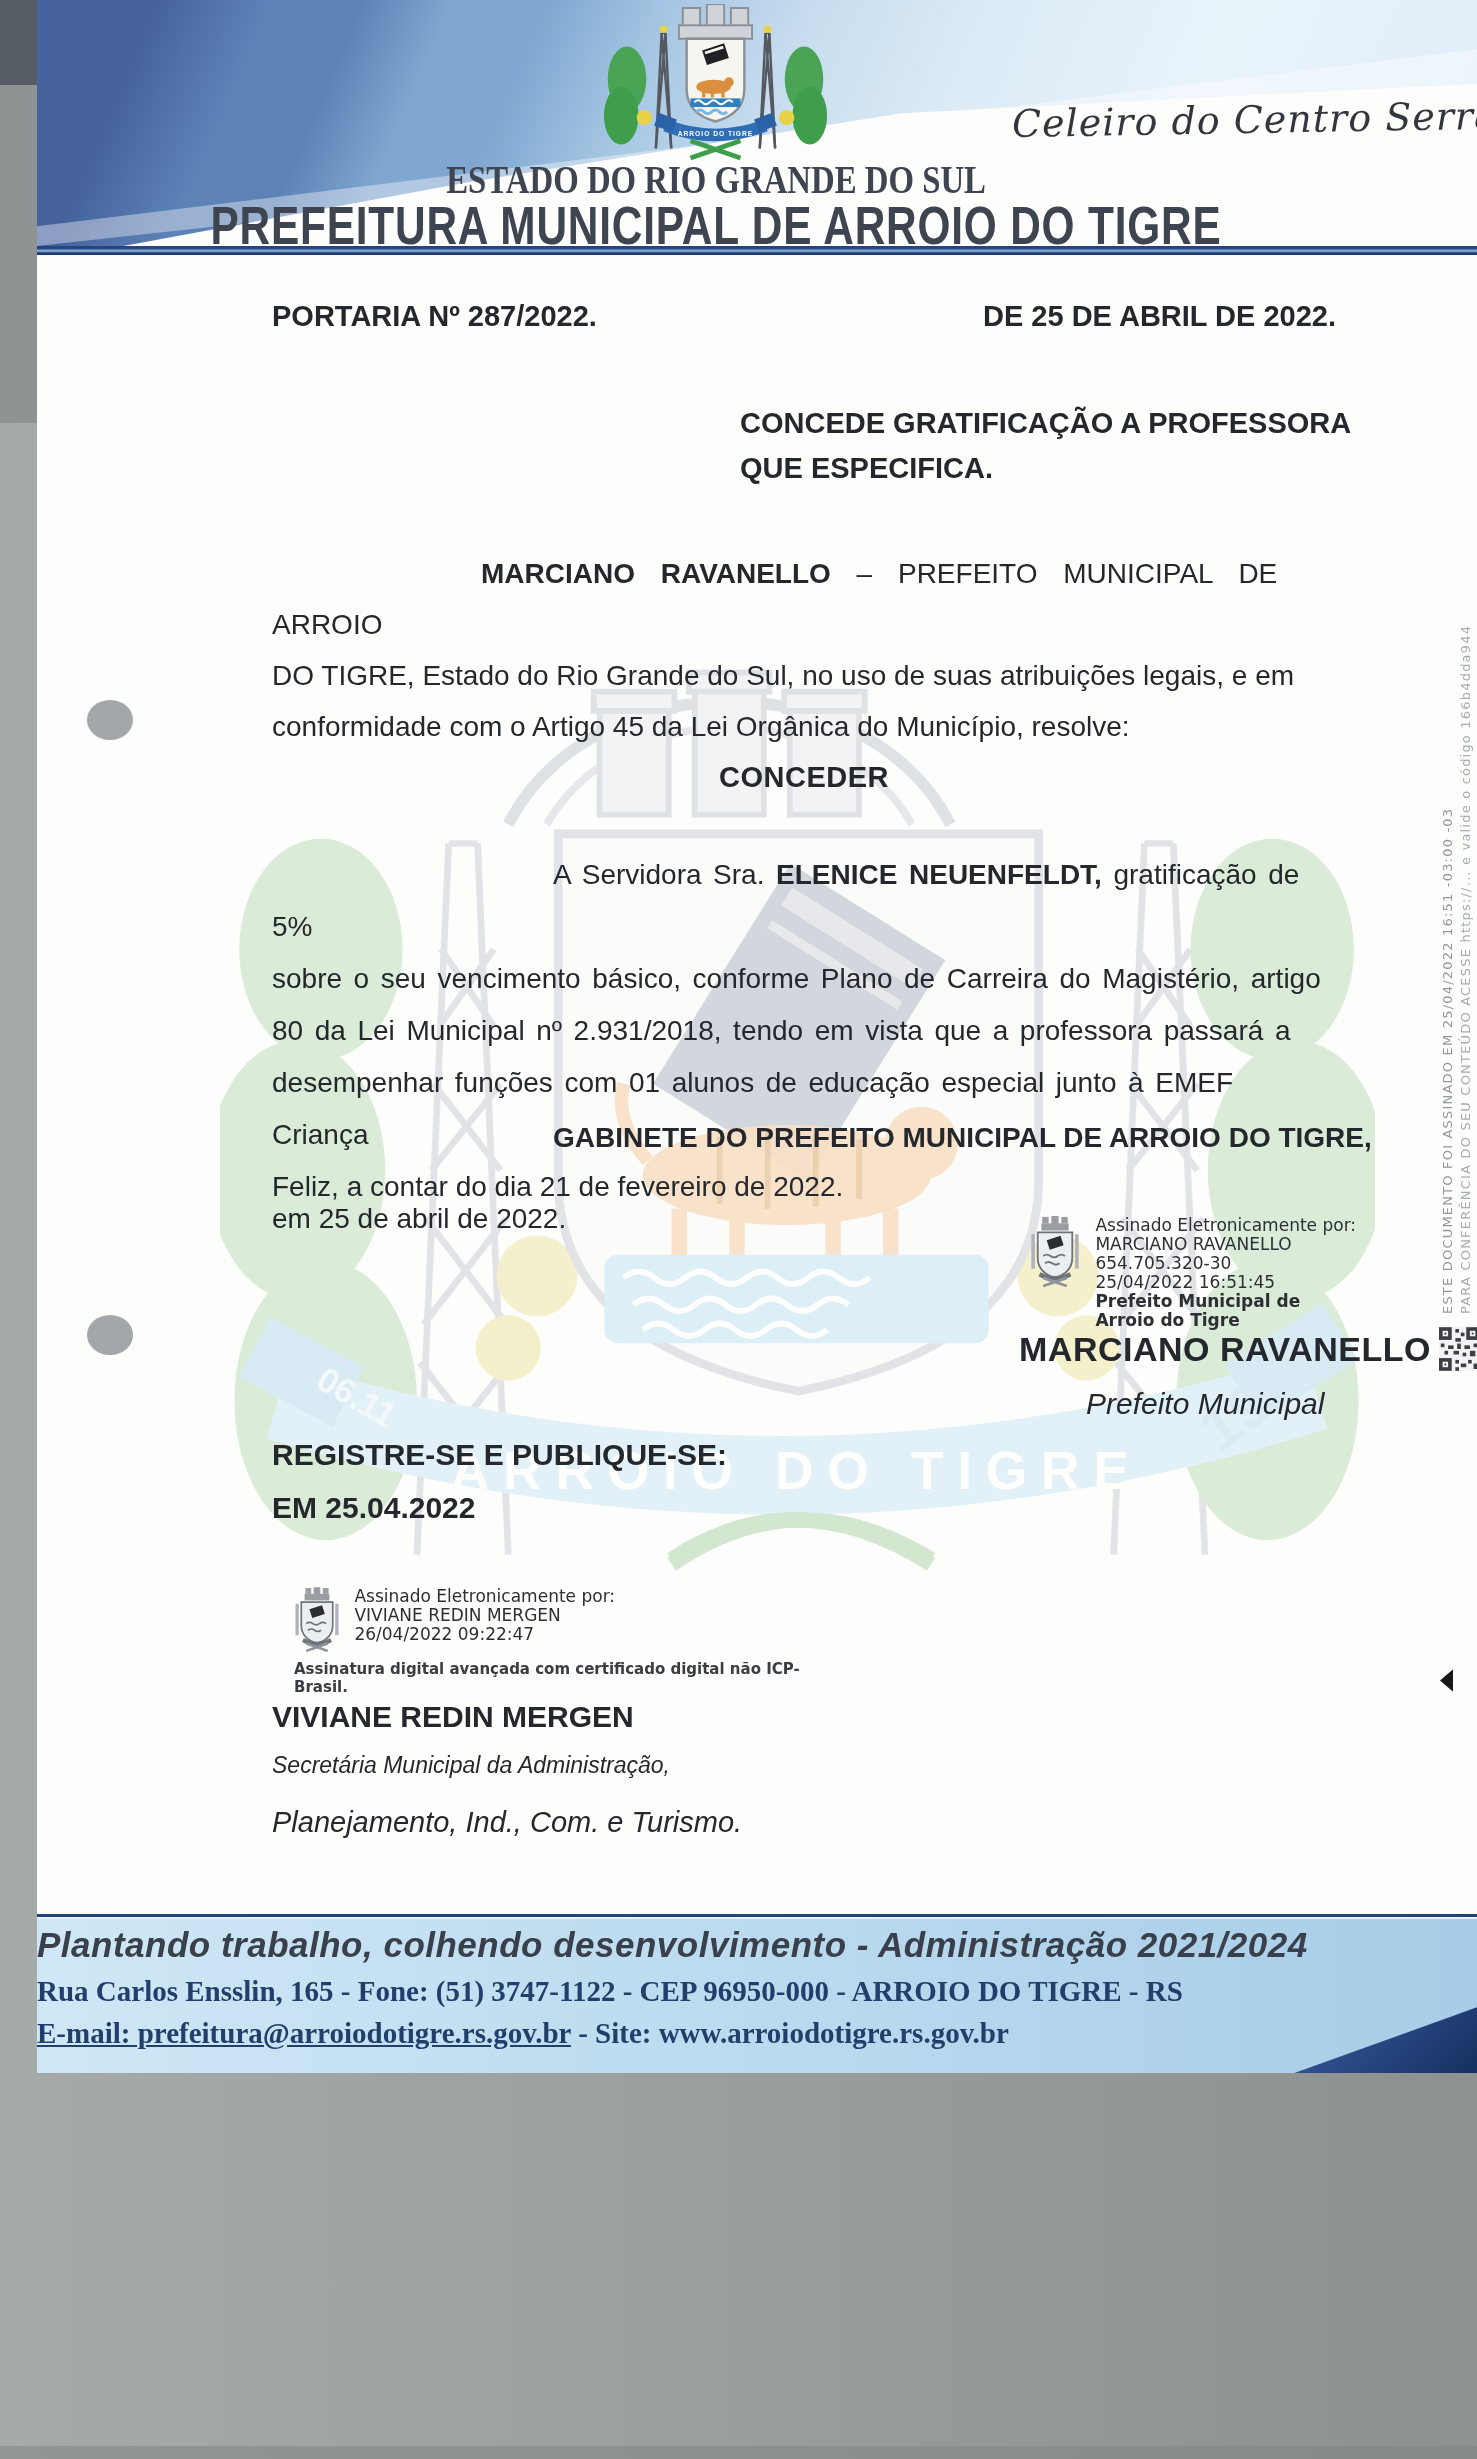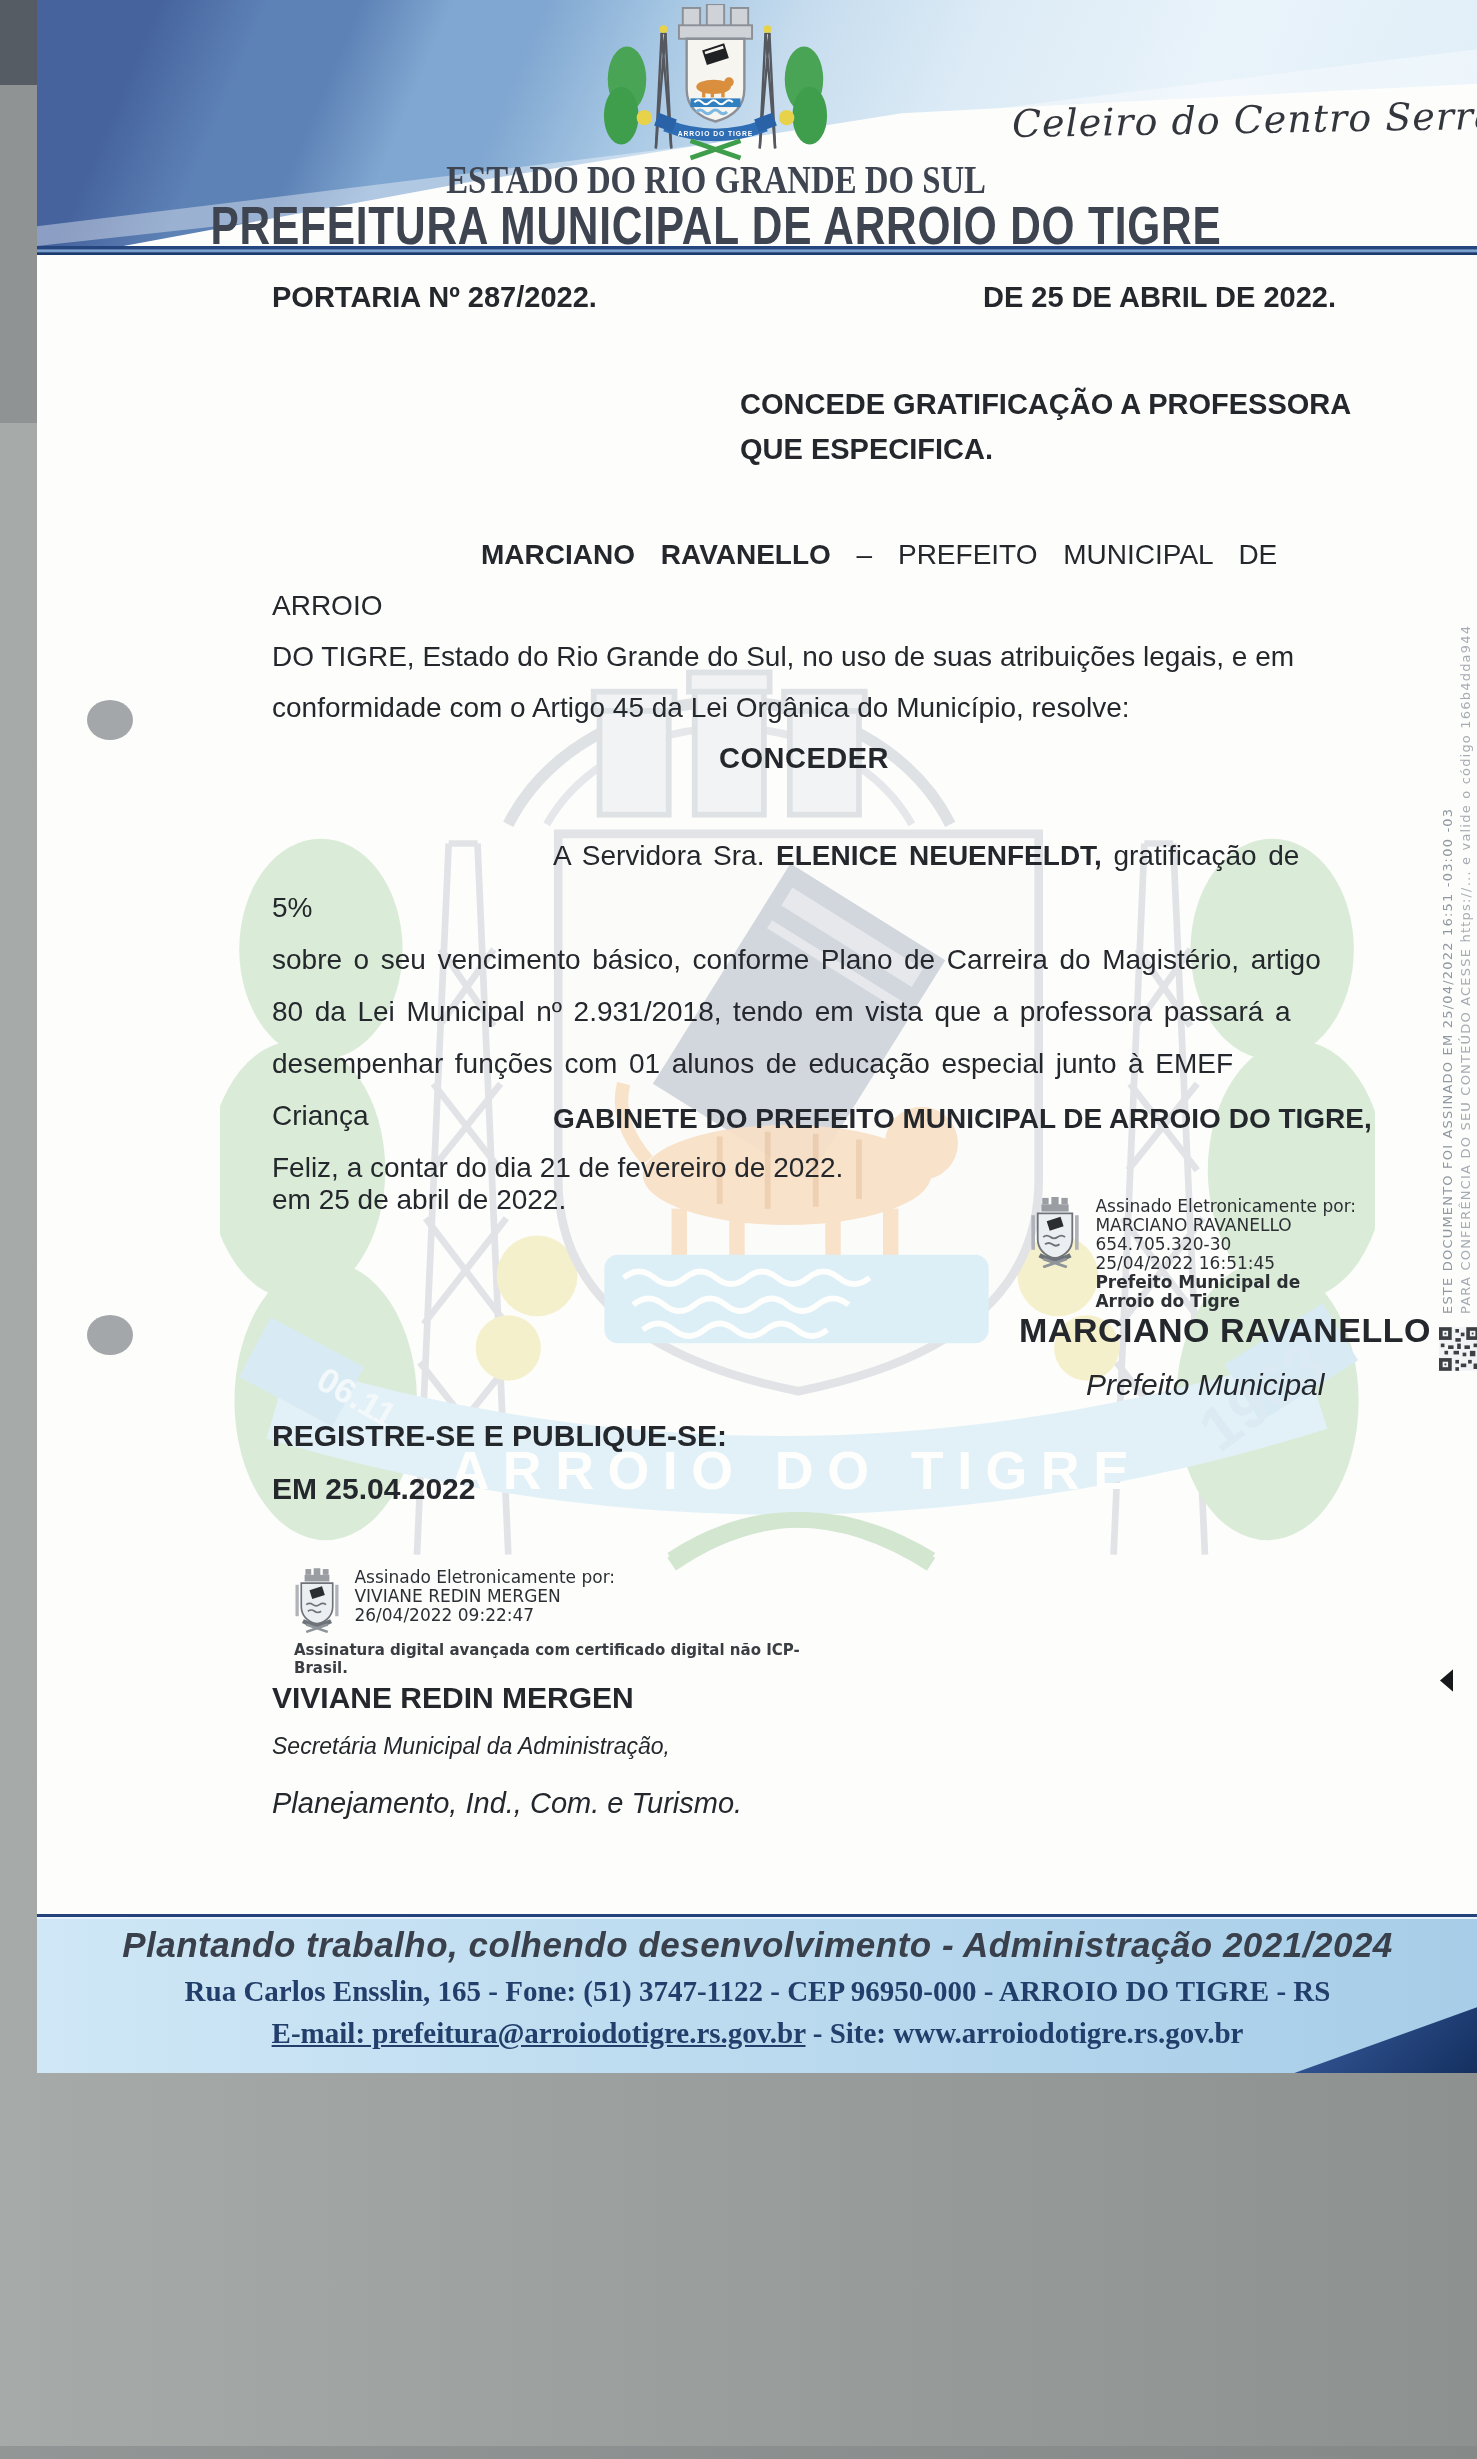--- a/index.html
+++ b/index.html
@@ -31,21 +31,21 @@
   .state{font-family:"Liberation Serif",serif;font-weight:700;font-size:40px;line-height:42px;}
   .state>span{display:inline-block;transform:scale(.82,1.02);transform-origin:center;}
   .muni{font-family:Liberation Sans, sans-serif;font-weight:700;font-size:53px;line-height:50px;}
   .muni>span{display:inline-block;transform:scale(.8,1.02);transform-origin:center;letter-spacing:1px;}
 
   
   .watermark{position:absolute;left:183px;top:411px;width:1155px;height:1160px;opacity:.5;z-index:1;}
 
   
   .content{position:absolute;inset:0;z-index:6;color:#24272c;font-size:28px;}
-  .abs{position:absolute;}
+  .abs{position:absolute;margin-top:19px;}
   .b{font-weight:700;}
   .portaria-row{left:235px;top:281px;width:1064px;display:flex;justify-content:space-between;font-weight:700;font-size:29px;}
   .subject{left:703px;top:382px;width:624px;font-weight:700;font-size:29px;line-height:45px;}
   .p1{left:235px;top:529px;width:1066px;line-height:51px;}
   .p1 .line1{word-spacing:18px;}
   .ind1{display:inline-block;width:209px;}
   .ind2{display:inline-block;width:281px;}
   .p2{left:235px;top:830px;width:1066px;line-height:52px;}
   .p2 .js{word-spacing:3.8px;}
   .conceder{left:235px;top:742px;width:1064px;text-align:center;font-weight:700;font-size:29px;letter-spacing:0.5px;}
@@ -64,21 +64,21 @@
   .sig1-name{left:982px;top:1311px;font-weight:700;font-size:34px;letter-spacing:0.5px;white-space:nowrap;}
   .sig1-role{left:1049px;top:1368px;font-style:italic;font-size:30px;white-space:nowrap;}
   .sig2-name{left:235px;top:1681px;font-weight:700;font-size:30px;white-space:nowrap;}
   .sig2-role1{left:235px;top:1733px;font-style:italic;font-size:23px;white-space:nowrap;}
   .sig2-role2{left:235px;top:1787px;font-style:italic;font-size:29px;white-space:nowrap;}
 
   
   .footer{position:absolute;left:0;top:1914px;width:1441px;height:159px;z-index:6;
     background:linear-gradient(90deg,#cfe7f6,#b9d9ee 55%,#a7cde8);
     border-top:3.8px solid #24427c;box-shadow:inset 0 1.9px 0 #e8f2fa;}
-  .f-line{position:absolute;left:0;width:100%;text-align:center;}
+  .f-line{position:absolute;left:0;width:100%;}
   .f-slogan{top:7.7px;font-style:italic;font-weight:700;font-size:35px;color:#39404b;letter-spacing:0.5px;}
   .f-address{top:58px;font-family:"Liberation Serif",serif;font-weight:700;font-size:29px;color:#223e6b;}
   .f-contact{top:100px;font-family:"Liberation Serif",serif;font-weight:700;font-size:29px;color:#223e6b;}
   .f-contact .u{text-decoration:underline;}
   .f-wedge{position:absolute;right:0;bottom:0;width:192px;height:69px;
     background:linear-gradient(135deg,#3a5fa2,#142f5f);
     clip-path:polygon(100% 0,100% 100%,0 100%);}
 
   
   .hole{position:absolute;width:46px;height:40px;border-radius:50%;background:#a3a7a9;filter:blur(0.6px);z-index:7;}

